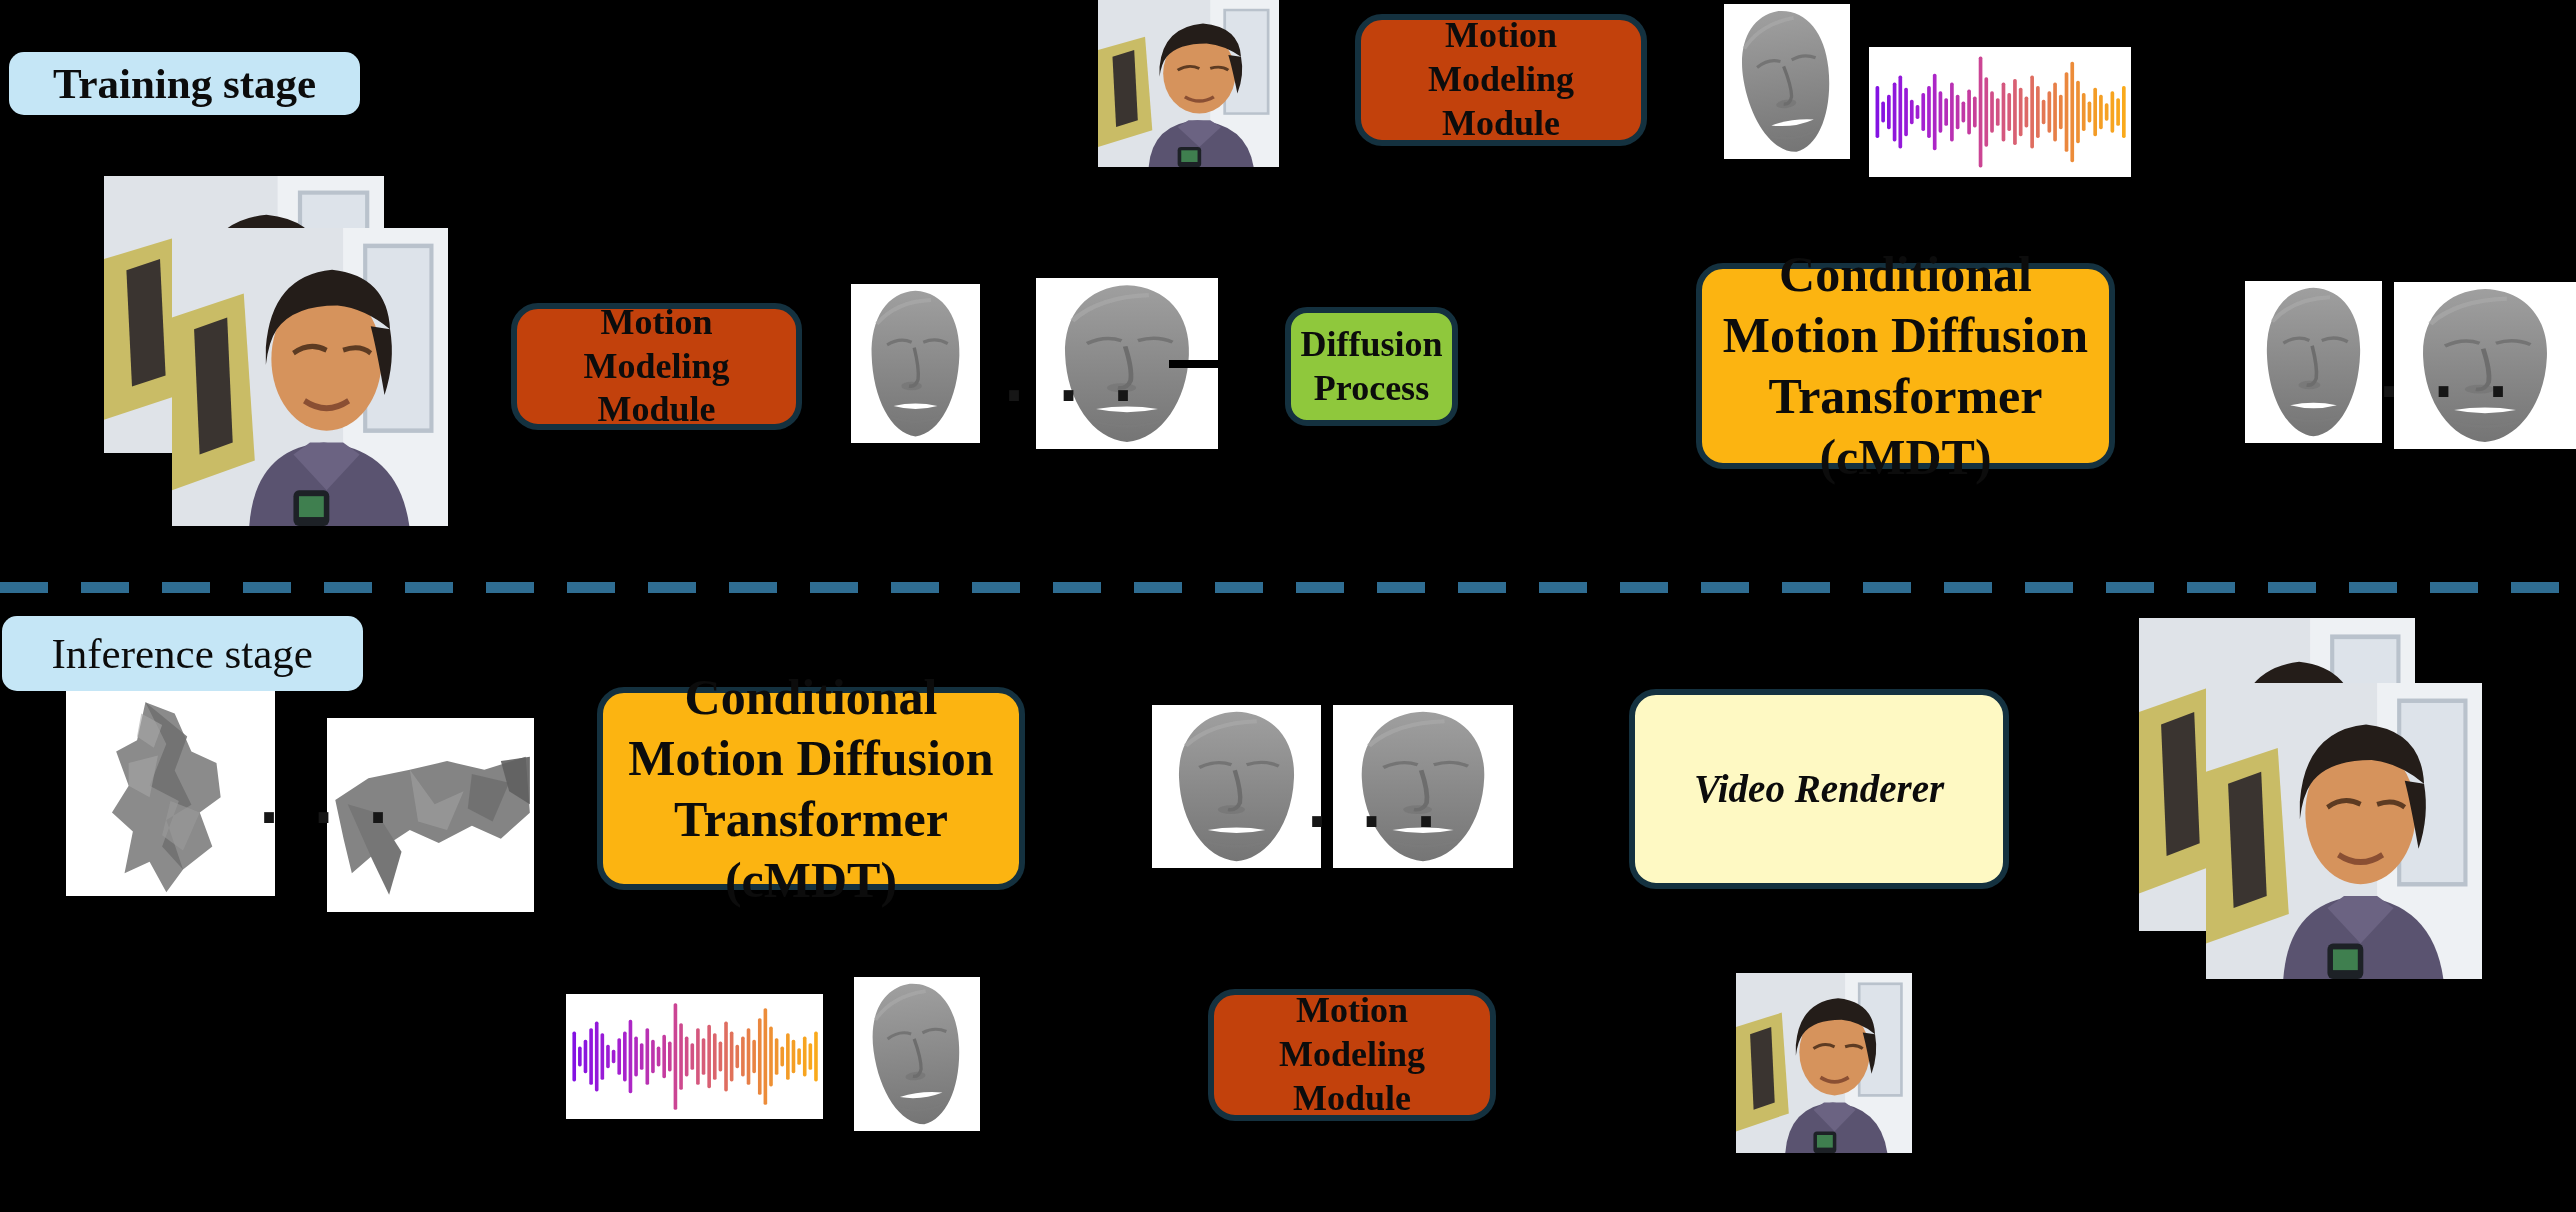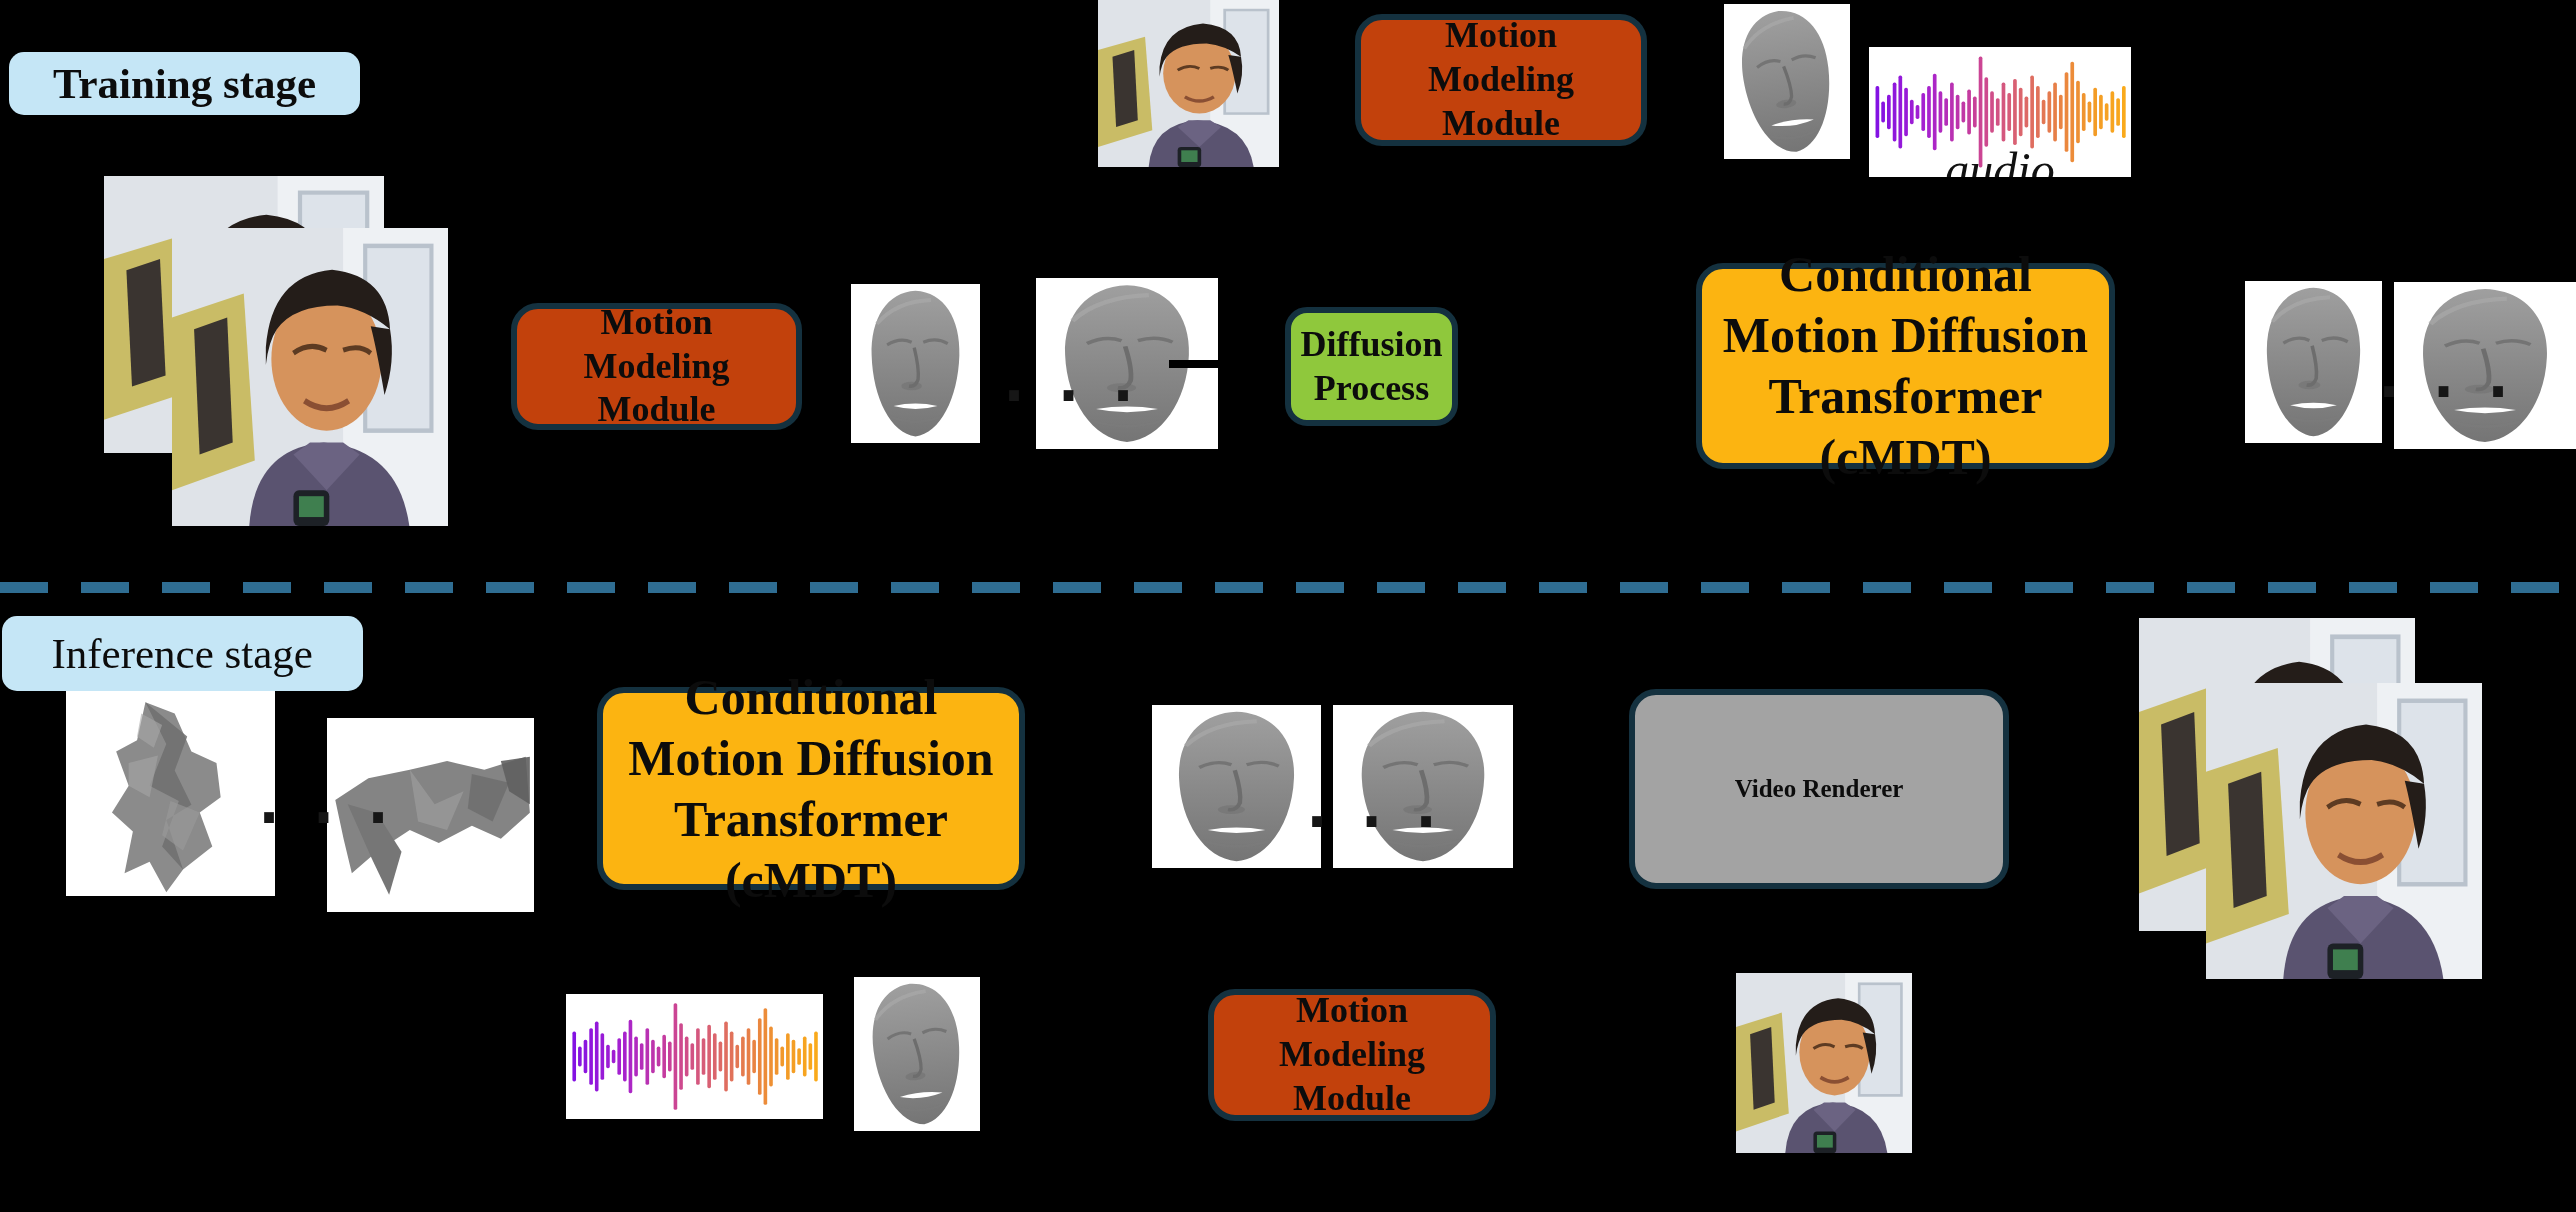--- a/index.html
+++ b/index.html
@@ -5,21 +5,21 @@
   html,body{margin:0;padding:0;background:#000;width:2576px;height:1213px;overflow:hidden;}
   body{position:relative;font-family:"Liberation Serif","DejaVu Serif",serif;color:#0c0c0c;}
 
   
   .box{position:absolute;box-sizing:border-box;border:6.7px solid #14313f;border-radius:27px;
        display:flex;align-items:center;justify-content:center;text-align:center;
        font-weight:bold;line-height:1.22;padding:6.7px 15px;z-index:5;}
   .box.blue{background:#c2410c;font-size:36px;}
   .box.green{background:#8fc83c;font-size:36px;margin-left:20px;}
   .box.orange{background:#fcb411;font-size:50px;}
-  .box.pink{background:#a3a3a3;font-size:25px;}
+  .box.pink{background:#fef9c3;font-size:39px;font-style:italic;}
 
   
   .stage-label{position:absolute;background:#c5e6f6;border-radius:15px;
        display:flex;align-items:center;justify-content:center;
        font-size:43px;font-weight:400;z-index:5;}
 
   
   .card{position:absolute;background:#ffffff;overflow:hidden;z-index:2;}
   .card svg{display:block;width:100%;height:100%;}
 
@@ -194,21 +194,20 @@
   <svg viewBox="0 0 100 120" preserveAspectRatio="none">
       <g transform="rotate(-8 50 60)">
         <use href="#mesh-face" xlink:href="#mesh-face"></use>
       </g>
     </svg>
 </div>
 <div class="card" style="left:1869px;top:47px;width:262px;height:130px;">
   <svg viewBox="0 0 320 150" preserveAspectRatio="none">
     <use href="#waveform-bars" xlink:href="#waveform-bars"></use>
   </svg>
-  <div class="audio-label">audio</div>
 </div>
 
 <div class="box orange" style="left:1696px;top:263px;width:419px;height:206px;">Conditional Motion Diffusion Transformer (cMDT)</div>
 
 <div class="card" style="left:2245px;top:281px;width:137px;height:162px;">
   <svg viewBox="0 0 100 120" preserveAspectRatio="none">
       <use href="#mesh-face" xlink:href="#mesh-face"></use>
     </svg>
 </div>
 <div class="dots" style="left:2371px;top:376px;">...</div>

